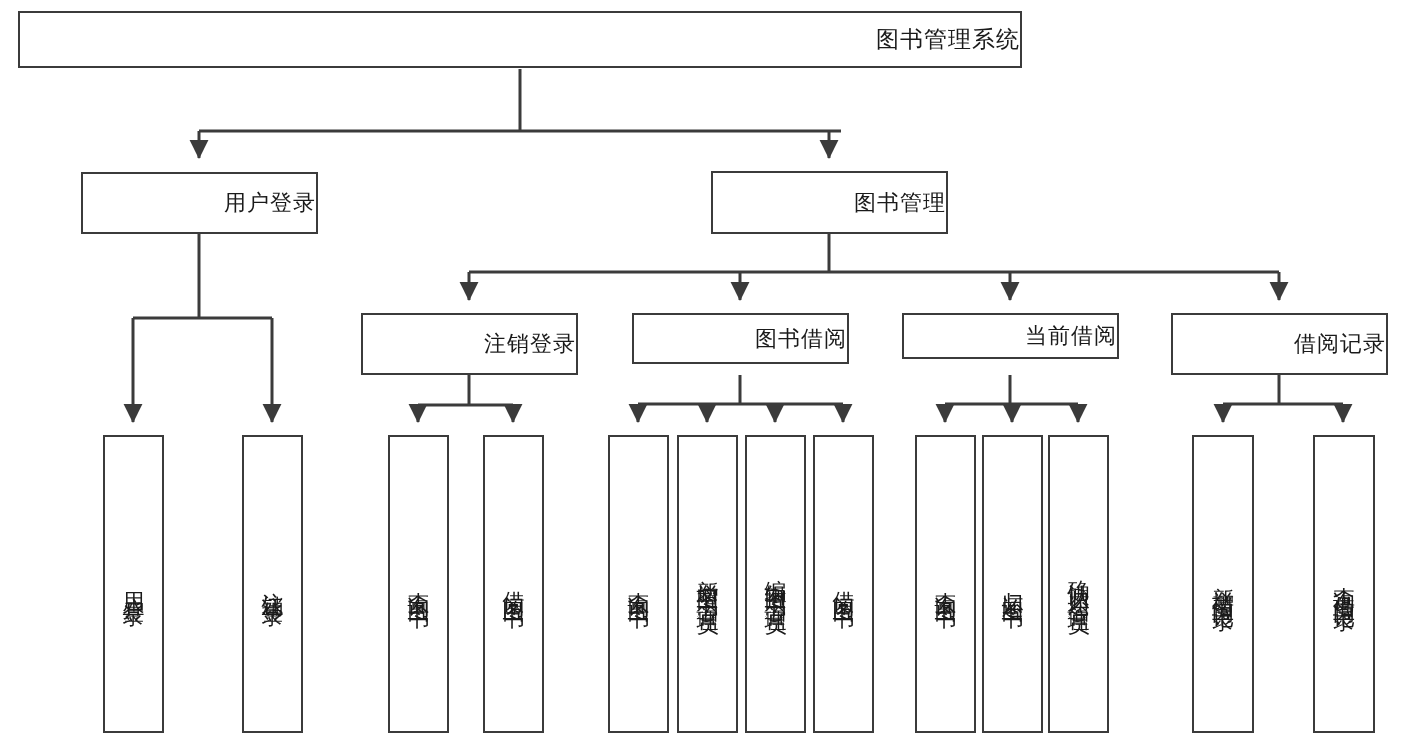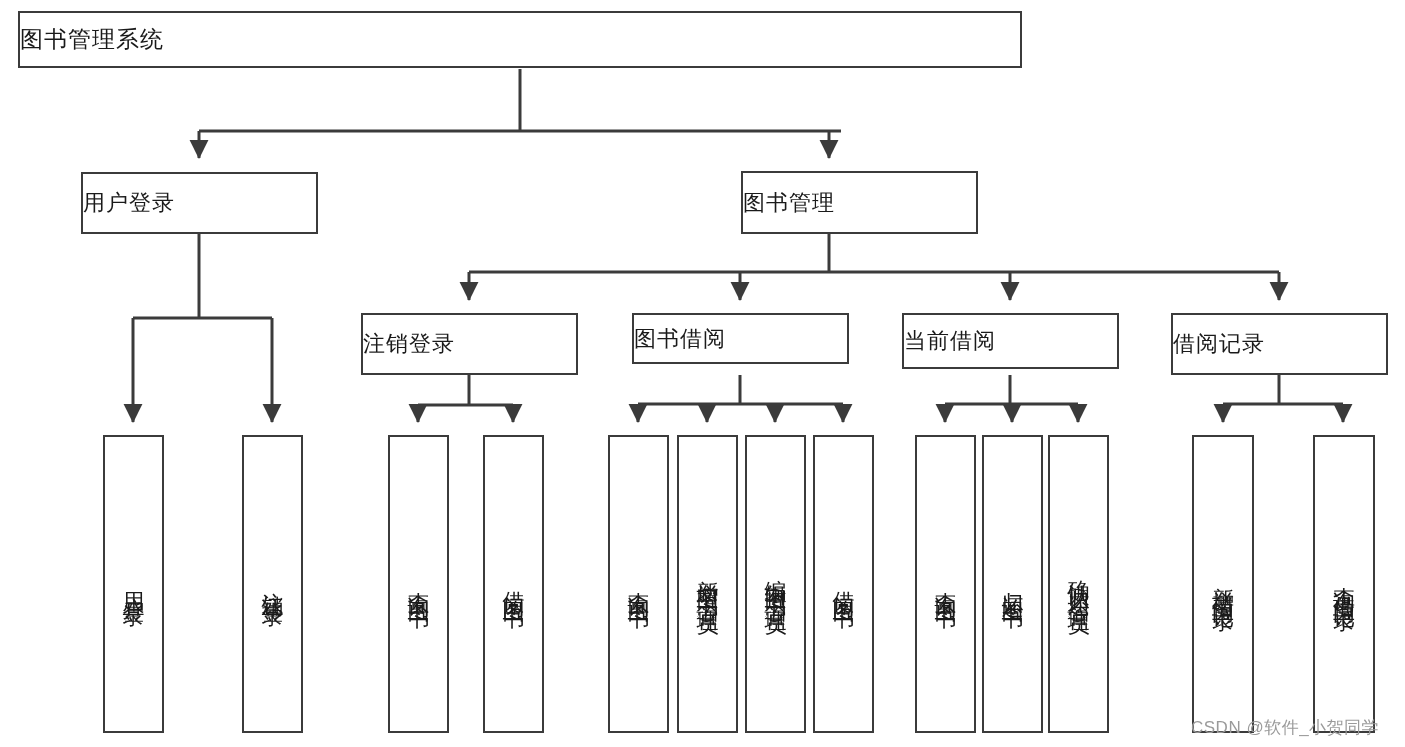--- a/index.html
+++ b/index.html
@@ -24,21 +24,21 @@
     width: 1405px;
     height: 747px;
   }
   .node {
     position: absolute;
     box-sizing: border-box;
     border: 2.5px solid #3b3b3b;
     background: #ffffff;
     display: flex;
     align-items: center;
-    justify-content: flex-start;
+    justify-content: flex-end;
     color: #1a1a1a;
     z-index: 2;
   }
   .node-h {
     font-size: 22px;
     letter-spacing: 1px;
     white-space: nowrap;
   }
   .node-root {
     font-size: 23px;
@@ -124,31 +124,31 @@
     </g>
   </svg>
 
   <div class="node node-h node-root" style="left:18px; top:11px; width:1004px; height:57px;">
     <span>图书管理系统</span>
   </div>
 
   <div class="node node-h" style="left:81px; top:172px; width:237px; height:62px;">
     <span>用户登录</span>
   </div>
-  <div class="node node-h" style="left:711px; top:171px; width:237px; height:63px;margin-left:30px;">
+  <div class="node node-h" style="left:711px; top:171px; width:237px; height:63px;">
     <span>图书管理</span>
   </div>
 
   <div class="node node-h" style="left:361px; top:313px; width:217px; height:62px;">
     <span>注销登录</span>
   </div>
   <div class="node node-h" style="left:632px; top:313px; width:217px; height:51px;">
     <span>图书借阅</span>
   </div>
-  <div class="node node-h" style="left:902px; top:313px; width:217px; height:56px;">
+  <div class="node node-h" style="left:902px; top:313px; width:217px; height:46px;">
     <span>当前借阅</span>
   </div>
   <div class="node node-h" style="left:1171px; top:313px; width:217px; height:62px;">
     <span>借阅记录</span>
   </div>
 
   <div class="node node-v" style="left:103px; top:435px; width:61px; height:298px;">
     <span class="vlabel">用户登录</span>
   </div>
   <div class="node node-v" style="left:242px; top:435px; width:61px; height:298px;">
@@ -185,15 +185,14 @@
     <span class="vlabel">确认归还（管理员）</span>
   </div>
 
   <div class="node node-v" style="left:1192px; top:435px; width:62px; height:298px;">
     <span class="vlabel">新增借阅记录</span>
   </div>
   <div class="node node-v" style="left:1313px; top:435px; width:62px; height:298px;">
     <span class="vlabel">查询借阅记录</span>
   </div>
 
-  <div class="watermark" style="left:1191px; top:716px;">CSDN @软件_小贺同学</div>
 
 </div>
 
 </body></html>

